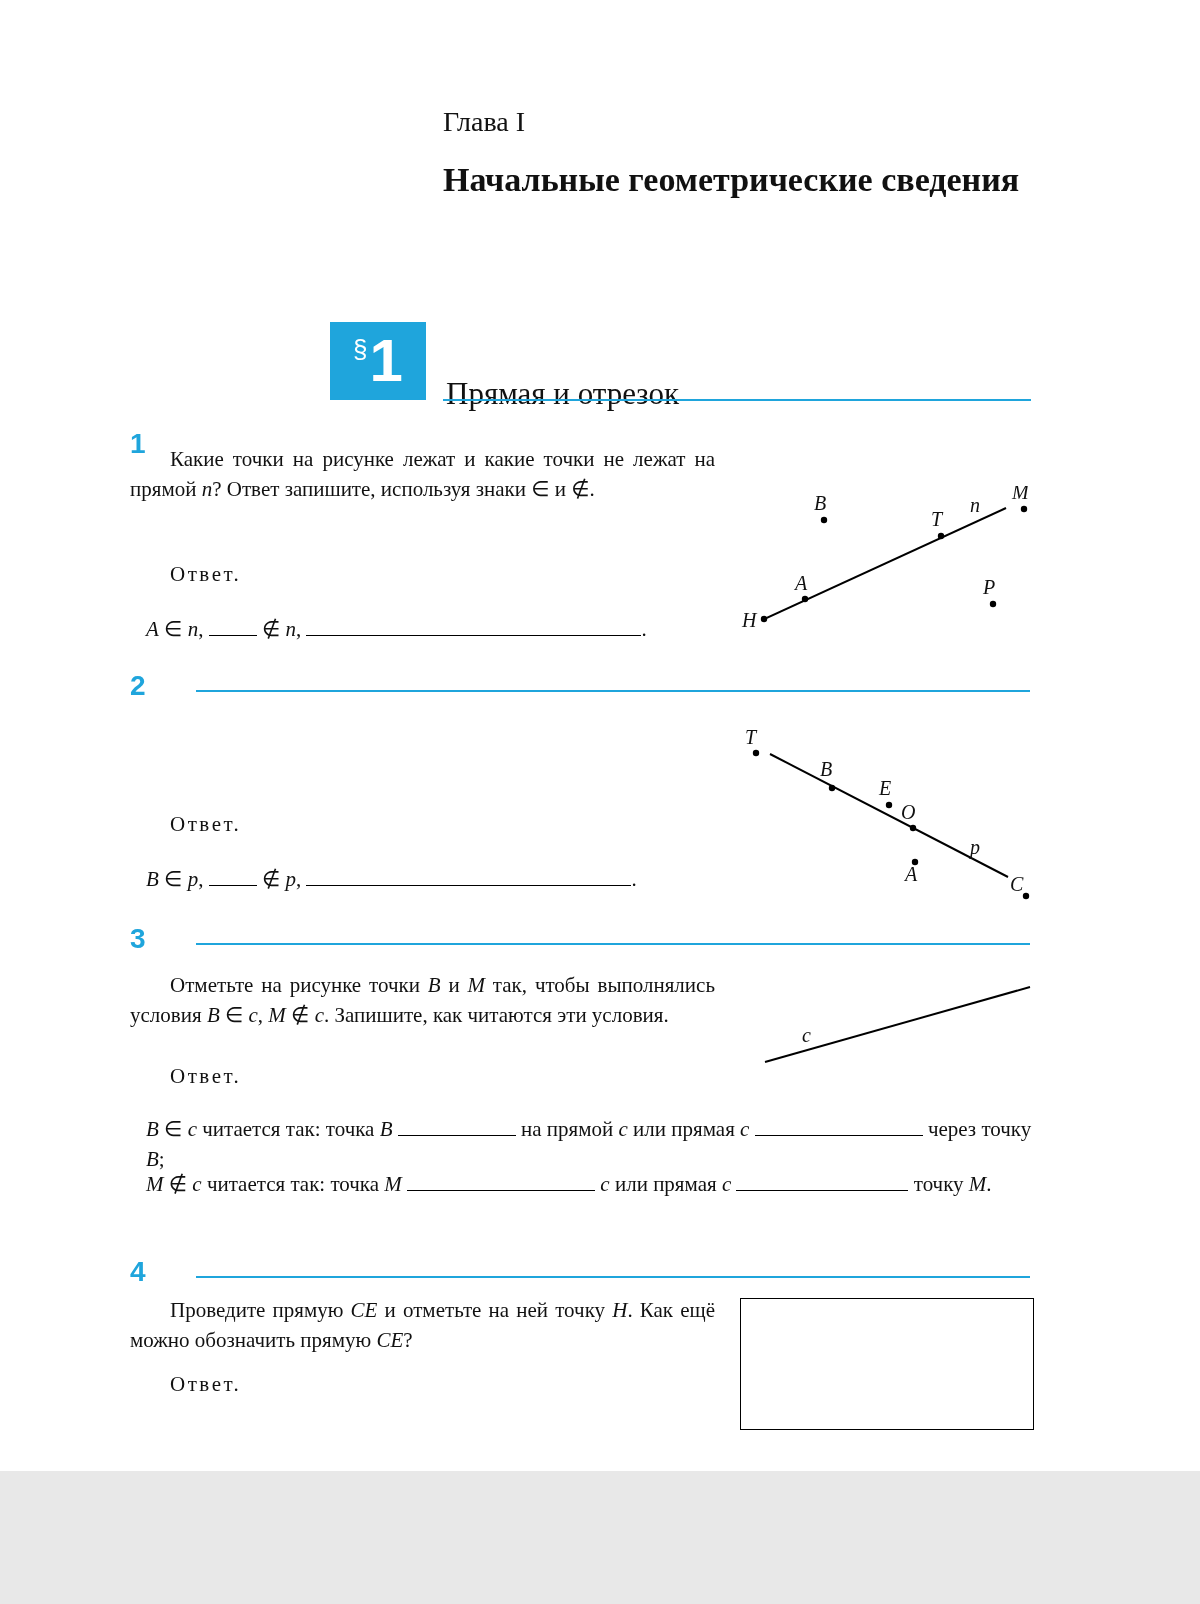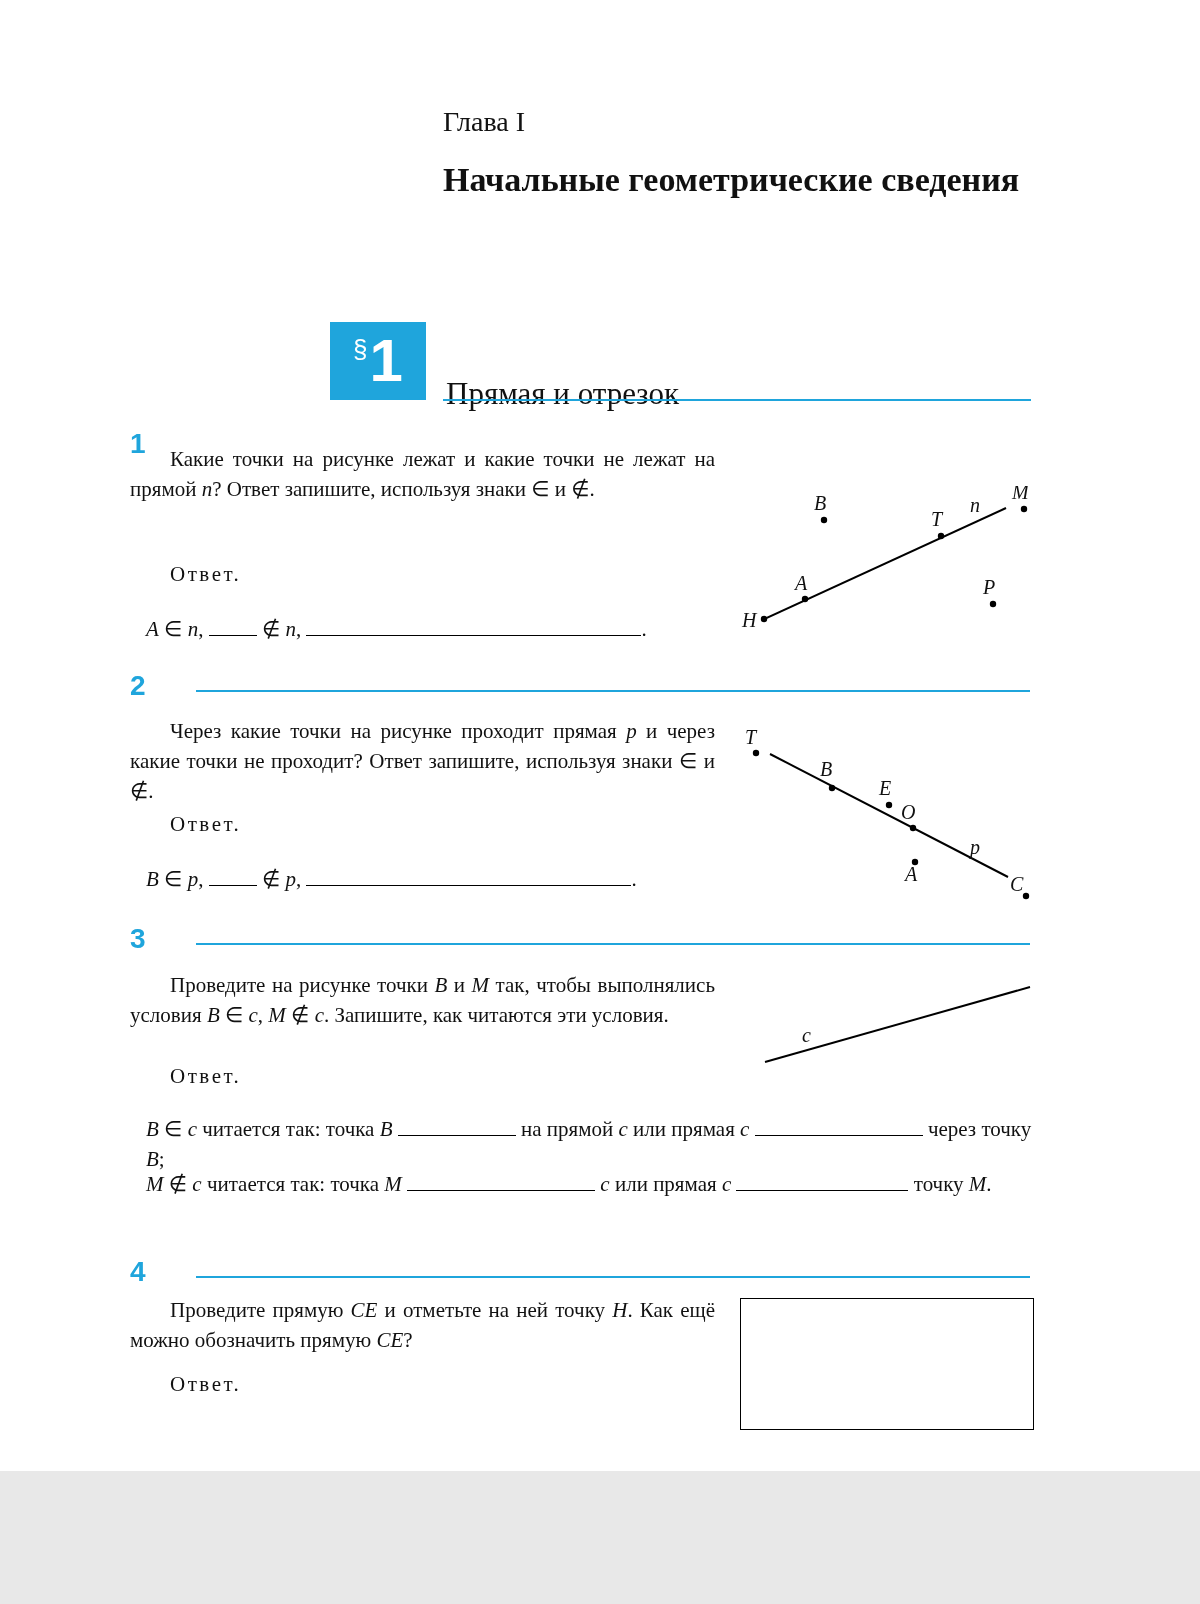--- a/index.html
+++ b/index.html
@@ -139,21 +139,20 @@
         <text x="55" y="104" class="fig-label">A</text>
         <text x="191" y="40" class="fig-label">T</text>
         <text x="230" y="26" class="fig-label">n</text>
         <text x="74" y="24" class="fig-label">B</text>
         <text x="272" y="13" class="fig-label">M</text>
         <text x="243" y="108" class="fig-label">P</text>
       </svg></div>
 
   <div class="abs prob-num" style="top:672px">2</div>
   <div class="abs prob-rule" style="top:690px"></div>
-  <p class="abs body indent" style="top:716px"><span>Через какие точки на рисунке проходит прямая </span><span class="it">p</span><span> и через какие точки не проходит? Ответ запишите, используя знаки ∈ и ∉.</span></p>
   <div class="abs otvet" style="top:812px">Ответ.</div>
   <p class="abs answer-line" style="top:848px"><span class="it">B</span><span> ∈ </span><span class="it">p</span><span>, </span><span class="blank" style="width: 48px;"></span><span> ∉ </span><span class="it">p</span><span>, </span><span class="blank" style="width: 325px;"></span><span>.</span></p>
   <div class="abs figure" style="left:740px; top:724px"><svg width="300" height="182">
         <line x1="30" y1="30" x2="268" y2="153" stroke="#000" stroke-width="2"></line>
         <circle cx="16" cy="29" r="3.2" fill="#000"></circle>
         <circle cx="92" cy="64" r="3.2" fill="#000"></circle>
         <circle cx="149" cy="81" r="3.2" fill="#000"></circle>
         <circle cx="173" cy="104" r="3.2" fill="#000"></circle>
         <circle cx="175" cy="138" r="3.2" fill="#000"></circle>
         <circle cx="286" cy="172" r="3.2" fill="#000"></circle>
@@ -161,21 +160,21 @@
         <text x="80" y="52" class="fig-label">B</text>
         <text x="139" y="71" class="fig-label">E</text>
         <text x="161" y="95" class="fig-label">O</text>
         <text x="165" y="157" class="fig-label">A</text>
         <text x="230" y="130" class="fig-label">p</text>
         <text x="270" y="167" class="fig-label">C</text>
       </svg></div>
 
   <div class="abs prob-num" style="top:925px">3</div>
   <div class="abs prob-rule" style="top:943px"></div>
-  <p class="abs body indent" style="top:970px"><span>Проведите на рисунке точки </span><span class="it">B</span><span> и </span><span class="it">M</span><span> так, чтобы выполнялись условия </span><span class="it">B</span><span> ∈ </span><span class="it">c</span><span>, </span><span class="it">M</span><span> ∉ </span><span class="it">c</span><span>. Запишите, как читаются эти условия.</span></p>
+  <p class="abs body indent" style="top:970px"><span>Отметьте на рисунке точки </span><span class="it">B</span><span> и </span><span class="it">M</span><span> так, чтобы выполнялись условия </span><span class="it">B</span><span> ∈ </span><span class="it">c</span><span>, </span><span class="it">M</span><span> ∉ </span><span class="it">c</span><span>. Запишите, как читаются эти условия.</span></p>
   <div class="abs otvet" style="top:1064px">Ответ.</div>
   <p class="abs answer-line wide" style="top:1098px; width:905px"><span class="it">B</span><span> ∈ </span><span class="it">c</span><span> читается так: точка </span><span class="it">B</span><span> </span><span class="blank" style="width: 118px;"></span><span> на прямой </span><span class="it">c</span><span> или прямая </span><span class="it">c</span><span> </span><span class="blank" style="width: 168px;"></span><span> через точку </span><span class="it">B</span><span>;</span></p>
   <p class="abs answer-line wide" style="top:1153px; width:905px"><span class="it">M</span><span> ∉ </span><span class="it">c</span><span> читается так: точка </span><span class="it">M</span><span> </span><span class="blank" style="width: 188px;"></span><span> </span><span class="it">c</span><span> или прямая </span><span class="it">c</span><span> </span><span class="blank" style="width: 172px;"></span><span> точку </span><span class="it">M</span><span>.</span></p>
   <div class="abs figure" style="left:740px; top:978px"><svg width="300" height="92">
         <line x1="25" y1="84" x2="290" y2="9" stroke="#000" stroke-width="2"></line>
         <text x="62" y="64" class="fig-label">c</text>
       </svg></div>
 
   <div class="abs prob-num" style="top:1258px">4</div>
   <div class="abs prob-rule" style="top:1276px"></div>

